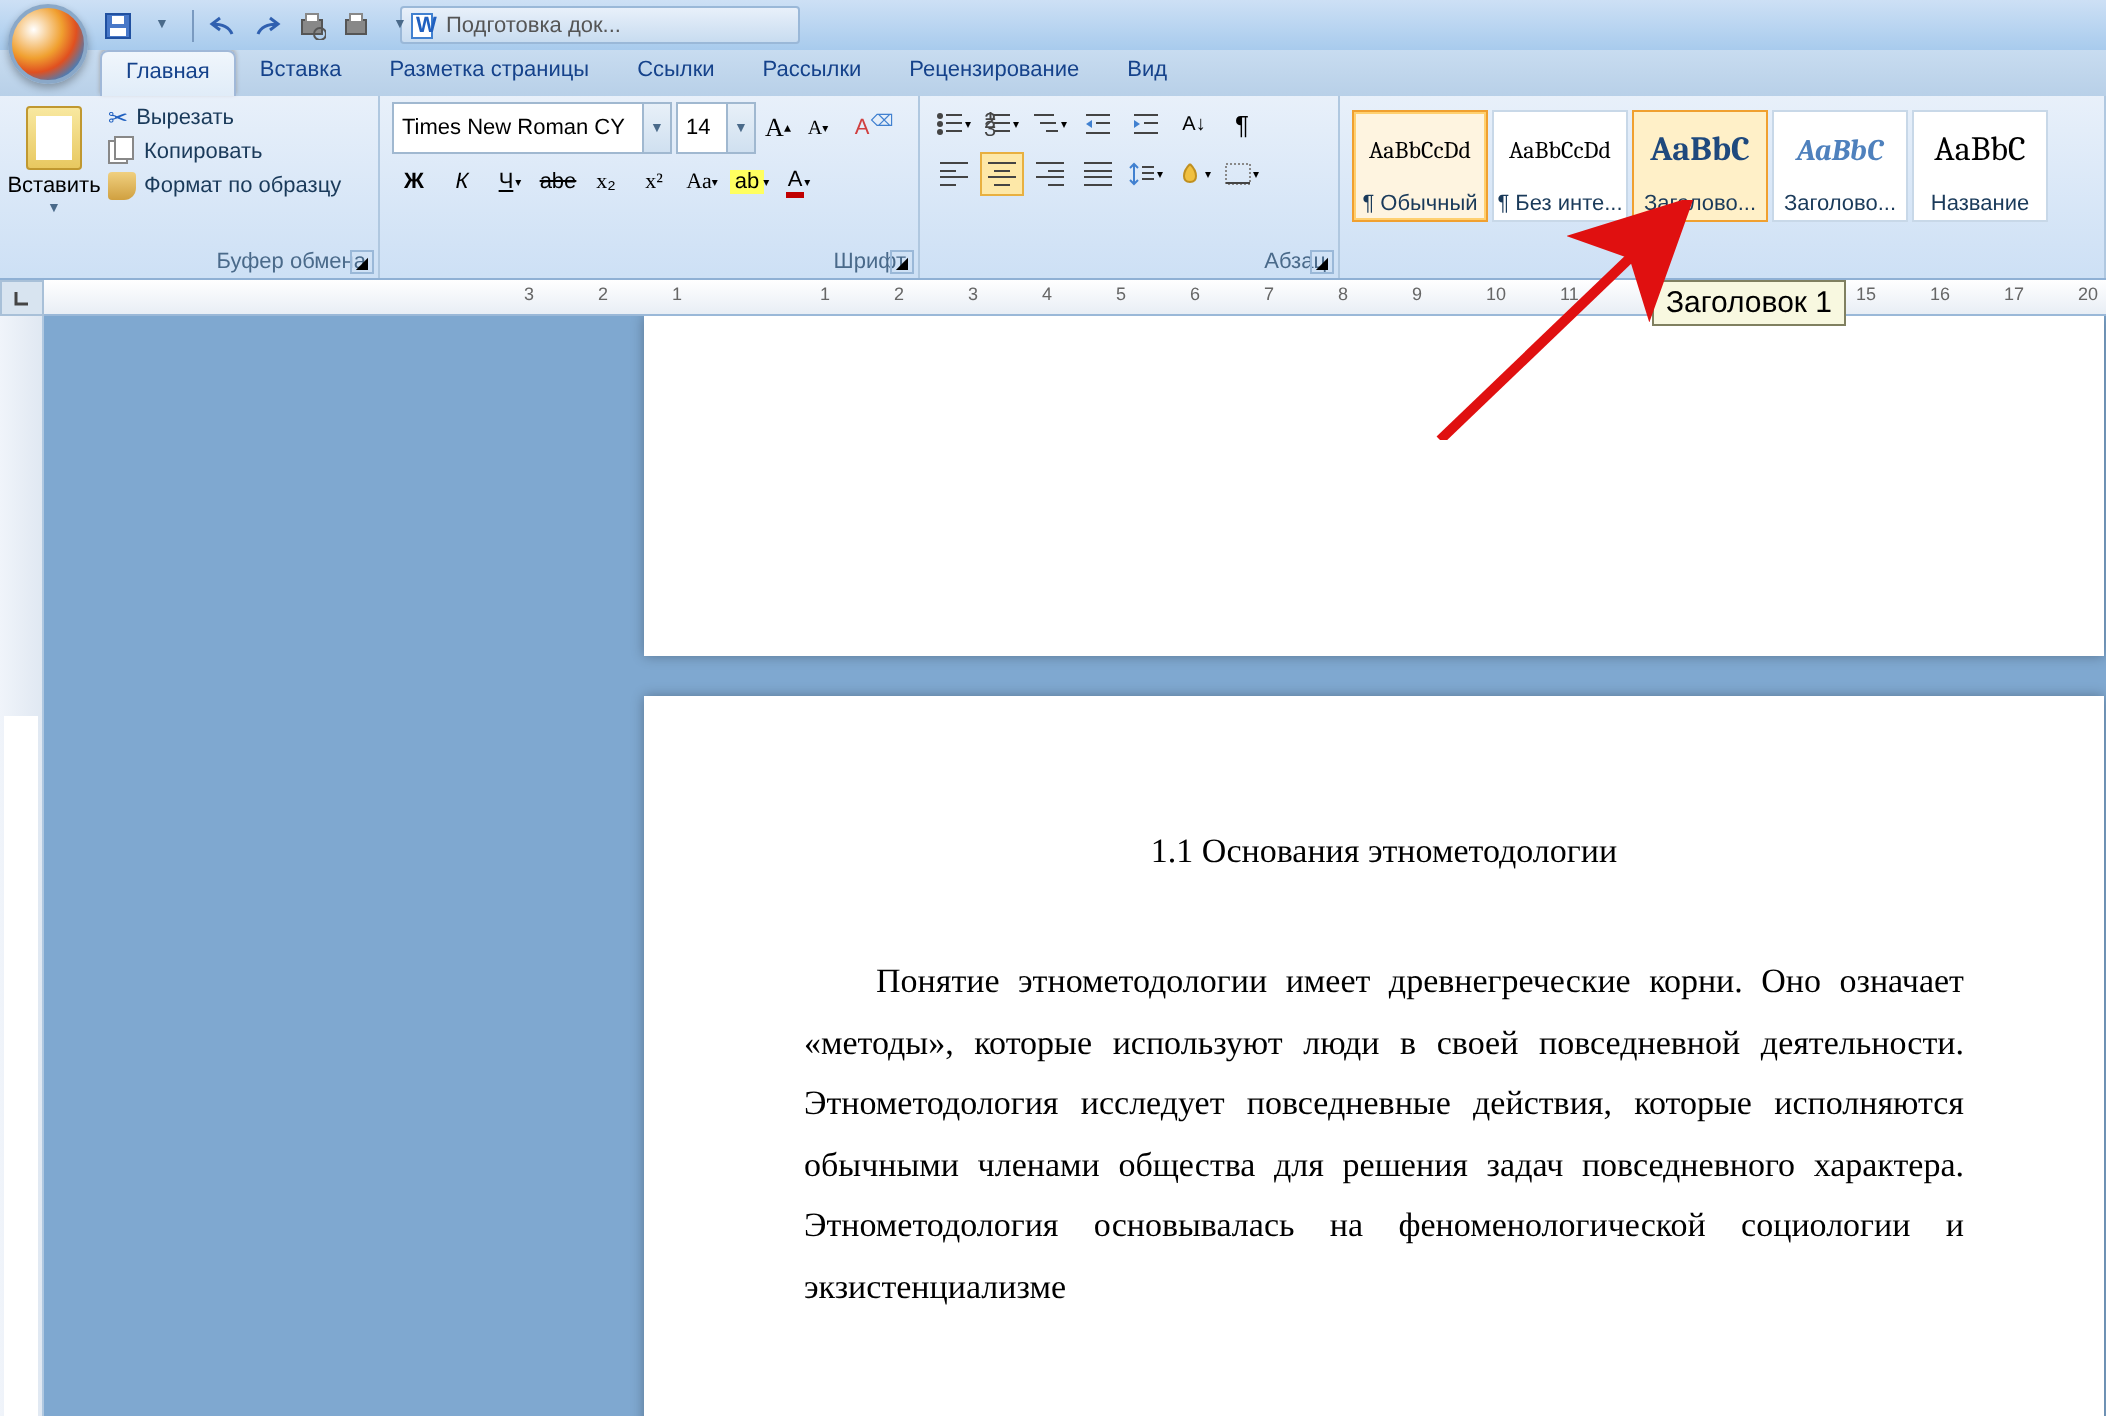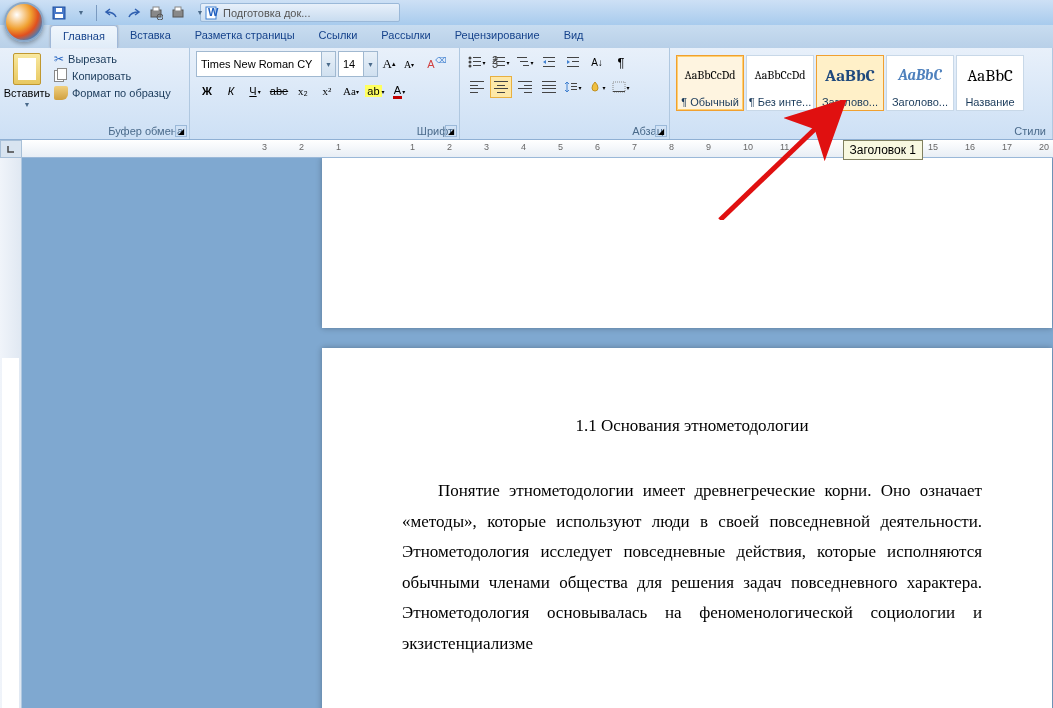--- a/index.html
+++ b/index.html
@@ -55,21 +55,21 @@
 
 .style-item { width: 68px; height: 56px; border: 1px solid #c8d8e8; background: #fff; margin-right: 2px; display: flex; flex-direction: column; cursor: pointer; }
 .style-item.sel { border: 1px solid #f0a030; background: #fef4e0; box-shadow: inset 0 0 0 1px #ffd070; }
 .style-item.hover { border: 1px solid #f0a030; background: #fff0c8; }
 .style-preview { flex: 1; display: flex; align-items: center; justify-content: center; font-family: Cambria, serif; overflow: hidden; white-space: nowrap; }
 .style-name { font-size: 11px; text-align: center; color: #1a3a5a; padding: 2px 0; white-space: nowrap; overflow: hidden; }
 
 
 .ruler-bar { height: 18px; background: linear-gradient(#fff, #e8eef5); border-bottom: 1px solid #9ab8d8; position: relative; margin-left: 22px; display:flex; }
 .ruler-corner { width: 22px; height: 18px; background: #d8e4f0; border: 1px solid #a8c0d8; position: absolute; left: 0; display:flex; align-items:center; justify-content:center; }
-.ruler-tooltip { position: absolute; right: 130px; top: 0; background: #f8f8e0; border: 1px solid #808060; padding: 2px 6px; font-size: 12px; z-index: 10; }
+.ruler-tooltip { position: absolute; right: 130px; top: 0; background: #f8f8e0; border: 1px solid #808060; padding: 2px 6px; font-size: 15px; z-index: 10; }
 .ruler-content { position: relative; height: 100%; margin-left: 300px; }
 .ruler-mark { position: absolute; top: 2px; font-size: 9px; color: #666; }
 
 
 .doc-area { position: absolute; top: 158px; left: 0; right: 0; bottom: 0; background: #7fa8d0; display: flex; }
 .vruler-col { width: 22px; background: linear-gradient(90deg, #f0f4fa, #e0e8f2); border-right: 1px solid #b0c8e0; position: relative; }
 .vruler-white { position: absolute; top: 200px; bottom: 0; left: 2px; right: 2px; background: #fff; }
 .doc-scroll { flex: 1; overflow: hidden; position: relative; }
 .page { position: absolute; background: #fff; box-shadow: 0 0 6px rgba(0,0,0,0.3); }
 .page1 { left: 300px; top: 0; width: 730px; height: 170px; }
@@ -351,21 +351,20 @@
         </div>
         <div class="style-item">
           <div class="style-preview" style="font-size: 15px; color: rgb(79, 129, 189); font-weight: bold; font-style: italic;">AaBbC</div>
           <div class="style-name">Заголово...</div>
         </div>
         <div class="style-item">
           <div class="style-preview" style="font-size: 17px; color: rgb(0, 0, 0);">AaBbC</div>
           <div class="style-name">Название</div>
         </div>
       </div>
-    <div class="group-label">Стили</div>
   </div>
 
 </div>
 
 <div style="position:relative">
   <div class="ruler-corner">
       <svg width="10" height="10">
         <path d="M2 2 L2 8 L8 8" stroke="#444" fill="none" stroke-width="1.5"></path>
       </svg>
     </div>

